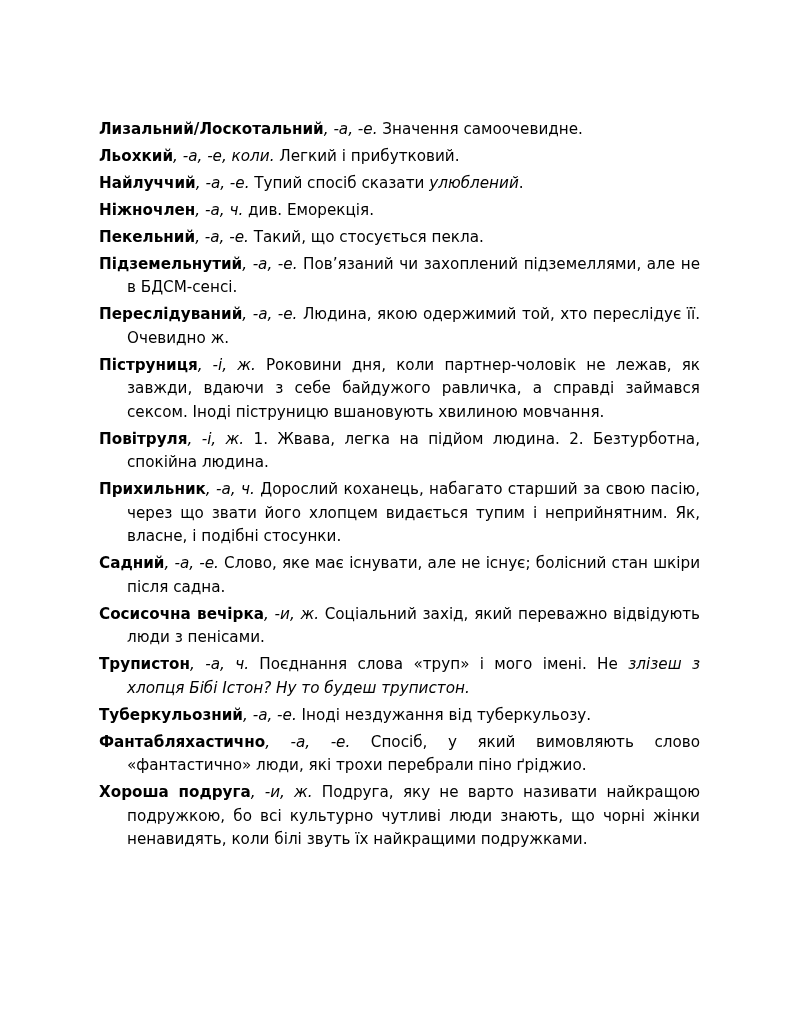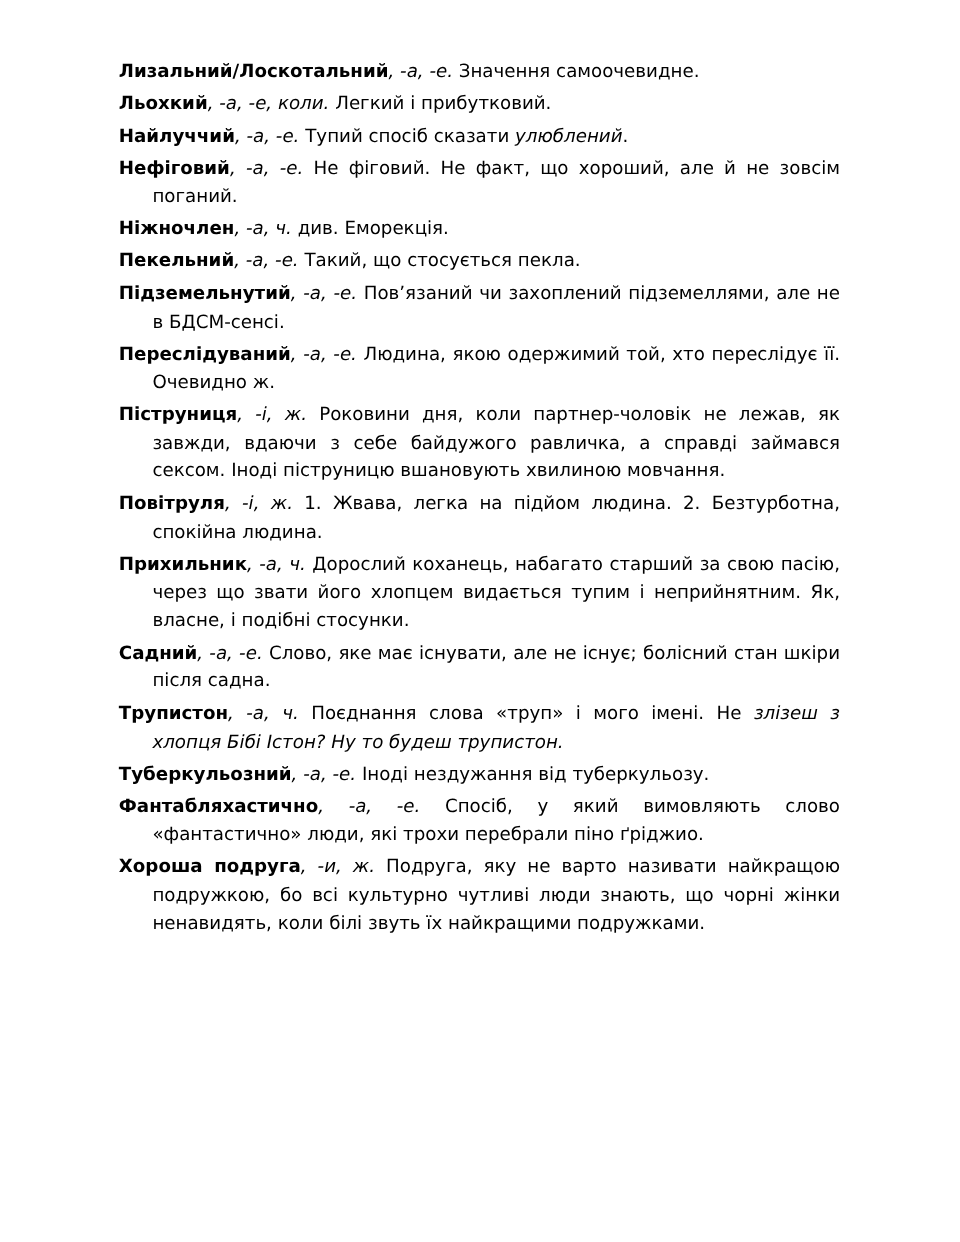--- a/index.html
+++ b/index.html
@@ -11,21 +11,21 @@
     width: 800px;
     height: 1035px;
     font-family: "DejaVu Sans", "Liberation Sans", sans-serif;
     color: #000000;
     overflow: hidden;
   }
   .page {
     box-sizing: border-box;
     width: 800px;
     height: 1035px;
-    padding: 48px 100px 0 99px;
+    padding: 118px 100px 0 99px;
     background: #ffffff;
   }
   .entries {
     display: block;
   }
   .entry {
     font-size: 15.2px;
     line-height: 1.545;
     text-align: justify;
     text-justify: inter-word;
@@ -59,23 +59,20 @@
 
     <p class="entry">
       <span class="headword">Льохкий</span><span class="gram">, -а, -е, коли.</span><span class="def"> Легкий і прибутковий.</span>
     </p>
 
 
     <p class="entry">
       <span class="headword">Найлуччий</span><span class="gram">, -а, -е.</span><span class="def"> Тупий спосіб сказати </span><span class="ital">улюблений</span><span class="def">.</span>
     </p>
 
-    <p class="entry">
-      <span class="headword">Нефіговий</span><span class="gram">, -а, -е.</span><span class="def"> Не фіговий. Не факт, що хороший, але й не зовсім поганий.</span>
-    </p>
 
     <p class="entry">
       <span class="headword">Ніжночлен</span><span class="gram">, -а, ч.</span><span class="def"> див. Еморекція.</span>
     </p>
 
     <p class="entry">
       <span class="headword">Пекельний</span><span class="gram">, -а, -е.</span><span class="def"> Такий, що стосується пекла.</span>
     </p>
 
     <p class="entry">
@@ -95,20 +92,23 @@
     </p>
 
     <p class="entry">
       <span class="headword">Прихильник</span><span class="gram">, -а, ч.</span><span class="def"> Дорослий коханець, набагато старший за свою пасію, через що звати його хлопцем видається тупим і неприйнятним. Як, власне, і подібні стосунки.</span>
     </p>
 
     <p class="entry">
       <span class="headword">Садний</span><span class="gram">, -а, -е.</span><span class="def"> Слово, яке має існувати, але не існує; болісний стан шкіри після садна.</span>
     </p>
 
+    <p class="entry">
+      <span class="headword">Сосисочна вечірка</span><span class="gram">, -и, ж.</span><span class="def"> Соціальний захід, який переважно відвідують люди з пенісами.</span>
+    </p>
 
     <p class="entry">
       <span class="headword">Трупистон</span><span class="gram">, -а, ч.</span><span class="def"> Поєднання слова «труп» і мого імені. Не </span><span class="ital">злізеш з хлопця Бібі Істон? Ну то будеш трупистон.</span>
     </p>
 
     <p class="entry">
       <span class="headword">Туберкульозний</span><span class="gram">, -а, -е.</span><span class="def"> Іноді нездужання від туберкульозу.</span>
     </p>
 
     <p class="entry">

